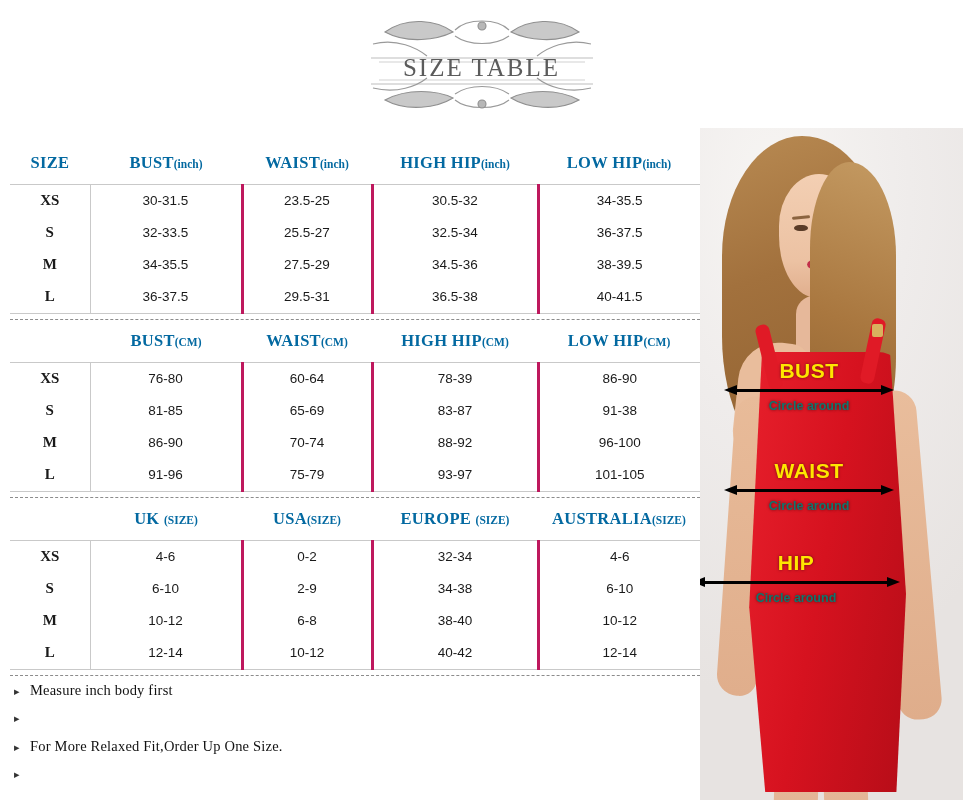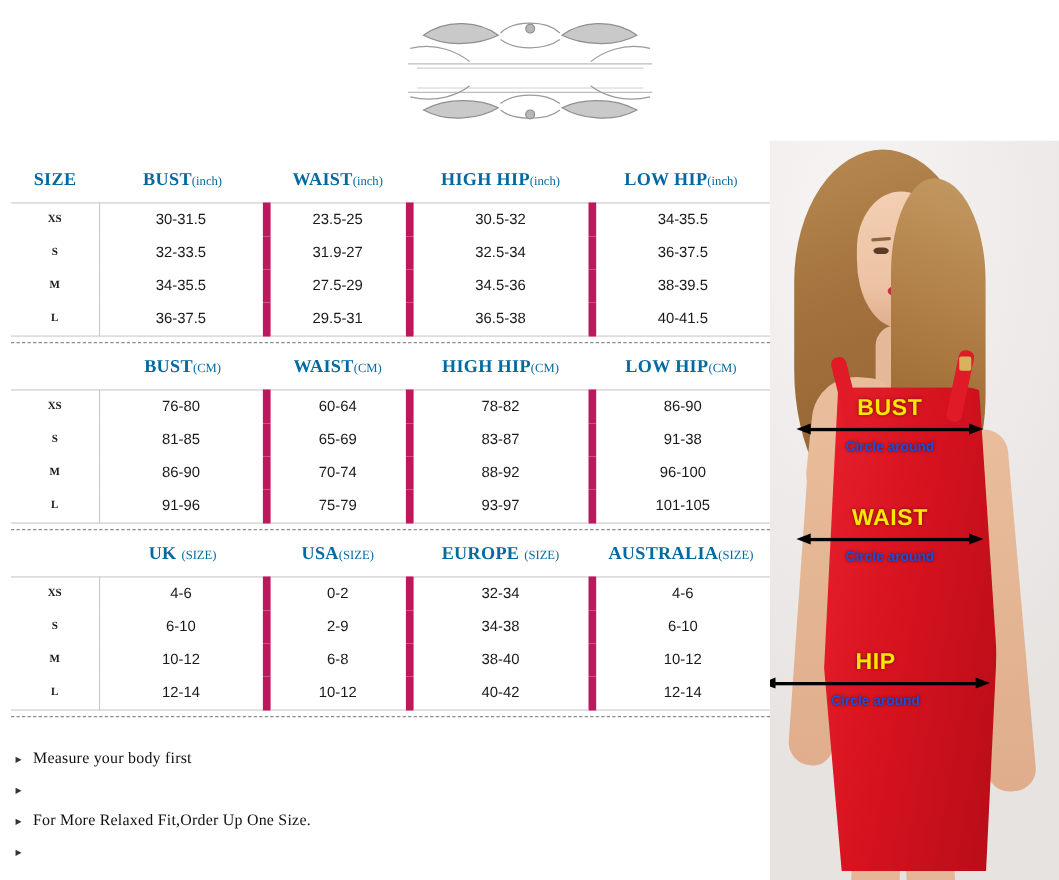--- a/index.html
+++ b/index.html
@@ -72,36 +72,36 @@
     font-family: "Liberation Serif", serif;
     font-size: 16.5px;
     font-weight: bold;
     color: #0369a1;
     padding: 9px 0 11px 0;
     text-align: center;
     letter-spacing: .3px;
   }
   table.size-table th .unit {
     font-size: 11.5px;
-    font-weight: normal;
+    font-weight: bold;
     letter-spacing: 0;
   }
   table.size-table td {
     font-family: "Liberation Sans", sans-serif;
     font-size: 13.5px;
     color: #1a1a1a;
     text-align: center;
     padding: 7px 0 8px 0;
-    border-right: 7px solid #be185d;
+    border-right: 3px solid #be185d;
   }
   table.size-table td:last-child { border-right: none; }
   table.size-table td.sizecell {
     font-family: "Liberation Serif", serif;
     font-weight: bold;
-    font-size: 10px;
+    font-size: 15px;
     border-right: 1px solid #c9c9c9;
   }
   table.size-table tbody tr:first-child td {
     border-top: 1px solid #c9c9c9;
   }
   table.size-table tbody tr:last-child td {
     border-bottom: 1px solid #c9c9c9;
   }
   .tblock { padding-bottom: 5px; }
   .tblock.b2 { padding-top: 2px; }
@@ -273,21 +273,21 @@
     font-weight: bold;
     color: #ffe600;
     font-size: 21px;
     text-shadow: 0 0 3px rgba(0,0,0,.55);
     letter-spacing: .5px;
     line-height: 1;
   }
   .meas .sub {
     font-family: "Liberation Sans", sans-serif;
     font-weight: bold;
-    color: #1d4ed8;
+    color: #0f766e;
     font-size: 12.5px;
     text-shadow: 0 0 3px rgba(0,0,0,.6);
     margin-top: 5px;
     line-height: 1;
   }
   .meas .arrow {
     position: relative;
     height: 10px;
     margin-top: 4px;
   }
@@ -302,21 +302,21 @@
     top: 0;
     width: 0; height: 0;
     border-top: 5.5px solid transparent;
     border-bottom: 5.5px solid transparent;
   }
   .meas .arrow .tip.left  { left: 0;  border-right: 13px solid #000; }
   .meas .arrow .tip.right { right: 0; border-left: 13px solid #000; }
 
   #meas-bust  { left: 24px;  top: 232px; }
   #meas-waist { left: 24px;  top: 332px; }
-  #meas-hip   { left: -8px;  top: 424px; width: 208px; margin-top: 39px; }
+  #meas-hip   { left: -8px;  top: 424px; width: 208px; }
 </style>
 </head>
 <body>
 
 <div class="header">
   <svg class="header-ornament" viewBox="0 0 230 100">
     <g stroke="#9a9a9a" fill="none" stroke-width="1.1">
       <path d="M18 18 C 40 2, 70 6, 86 18 C 70 26, 40 30, 18 18 Z" fill="#c9c9c9" stroke="#8f8f8f"></path>
       <path d="M212 18 C 190 2, 160 6, 144 18 C 160 26, 190 30, 212 18 Z" fill="#c9c9c9" stroke="#8f8f8f"></path>
       <path d="M88 16 C 100 4, 130 4, 142 16"></path>
@@ -330,20 +330,21 @@
       <path d="M12 66 L 218 66" stroke="#d2d2d2"></path>
       <path d="M18 86 C 40 98, 70 94, 86 84 C 70 76, 40 74, 18 86 Z" fill="#c9c9c9" stroke="#8f8f8f"></path>
       <path d="M212 86 C 190 98, 160 94, 144 84 C 160 76, 190 74, 212 86 Z" fill="#c9c9c9" stroke="#8f8f8f"></path>
       <path d="M88 86 C 100 96, 130 96, 142 86"></path>
       <path d="M88 80 C 102 70, 128 70, 142 80"></path>
       <circle cx="115" cy="90" r="4" fill="#b7b7b7" stroke="#8f8f8f"></circle>
       <path d="M6 74 C 30 80, 50 72, 60 64"></path>
       <path d="M224 74 C 200 80, 180 72, 170 64"></path>
     </g>
   </svg>
+  <div class="header-title">SIZE TABLE</div>
 </div>
 
 <div class="sheet">
 
   <div class="tblock">
     <table class="size-table">
       <colgroup>
           <col class="c0">
           <col class="c1">
           <col class="c2">
@@ -363,21 +364,21 @@
         <tr>
           <td class="sizecell">XS</td>
           <td>30-31.5</td>
           <td>23.5-25</td>
           <td>30.5-32</td>
           <td>34-35.5</td>
         </tr>
         <tr>
           <td class="sizecell">S</td>
           <td>32-33.5</td>
-          <td>31.9-27</td>
+          <td>25.5-27</td>
           <td>32.5-34</td>
           <td>36-37.5</td>
         </tr>
         <tr>
           <td class="sizecell">M</td>
           <td>34-35.5</td>
           <td>27.5-29</td>
           <td>34.5-36</td>
           <td>38-39.5</td>
         </tr>
@@ -410,21 +411,21 @@
           <th><span>WAIST</span><span class="unit">(CM)</span></th>
           <th><span>HIGH HIP</span><span class="unit">(CM)</span></th>
           <th><span>LOW HIP</span><span class="unit">(CM)</span></th>
         </tr>
       </thead>
       <tbody>
         <tr>
           <td class="sizecell">XS</td>
           <td>76-80</td>
           <td>60-64</td>
-          <td>78-82</td>
+          <td>78-39</td>
           <td>86-90</td>
         </tr>
         <tr>
           <td class="sizecell">S</td>
           <td>81-85</td>
           <td>65-69</td>
           <td>83-87</td>
           <td>91-38</td>
         </tr>
         <tr>
@@ -497,21 +498,21 @@
       </tbody>
     </table>
   </div>
 
   <hr class="divider">
 </div>
 
 <div class="notes">
   <div class="note">
     <span class="bullet">▸</span>
-    <span>Measure your body first</span>
+    <span>Measure inch body first</span>
   </div>
   <div class="note">
     <span class="bullet">▸</span>
   </div>
   <div class="note">
     <span class="bullet">▸</span>
     <span>For More Relaxed Fit,Order Up One Size.</span>
   </div>
   <div class="note">
     <span class="bullet">▸</span>

